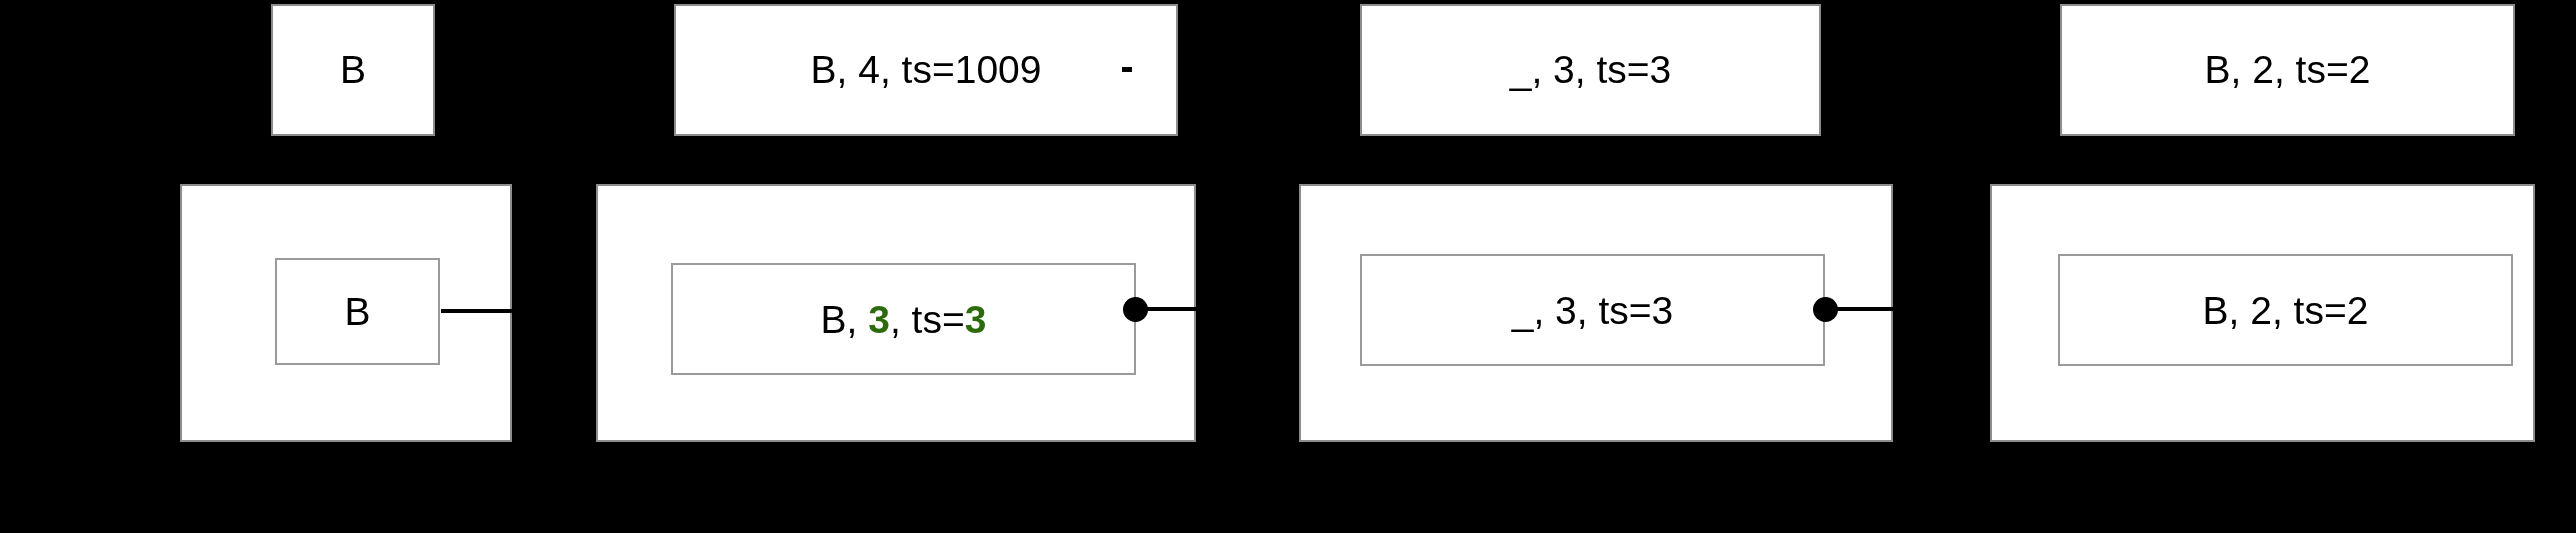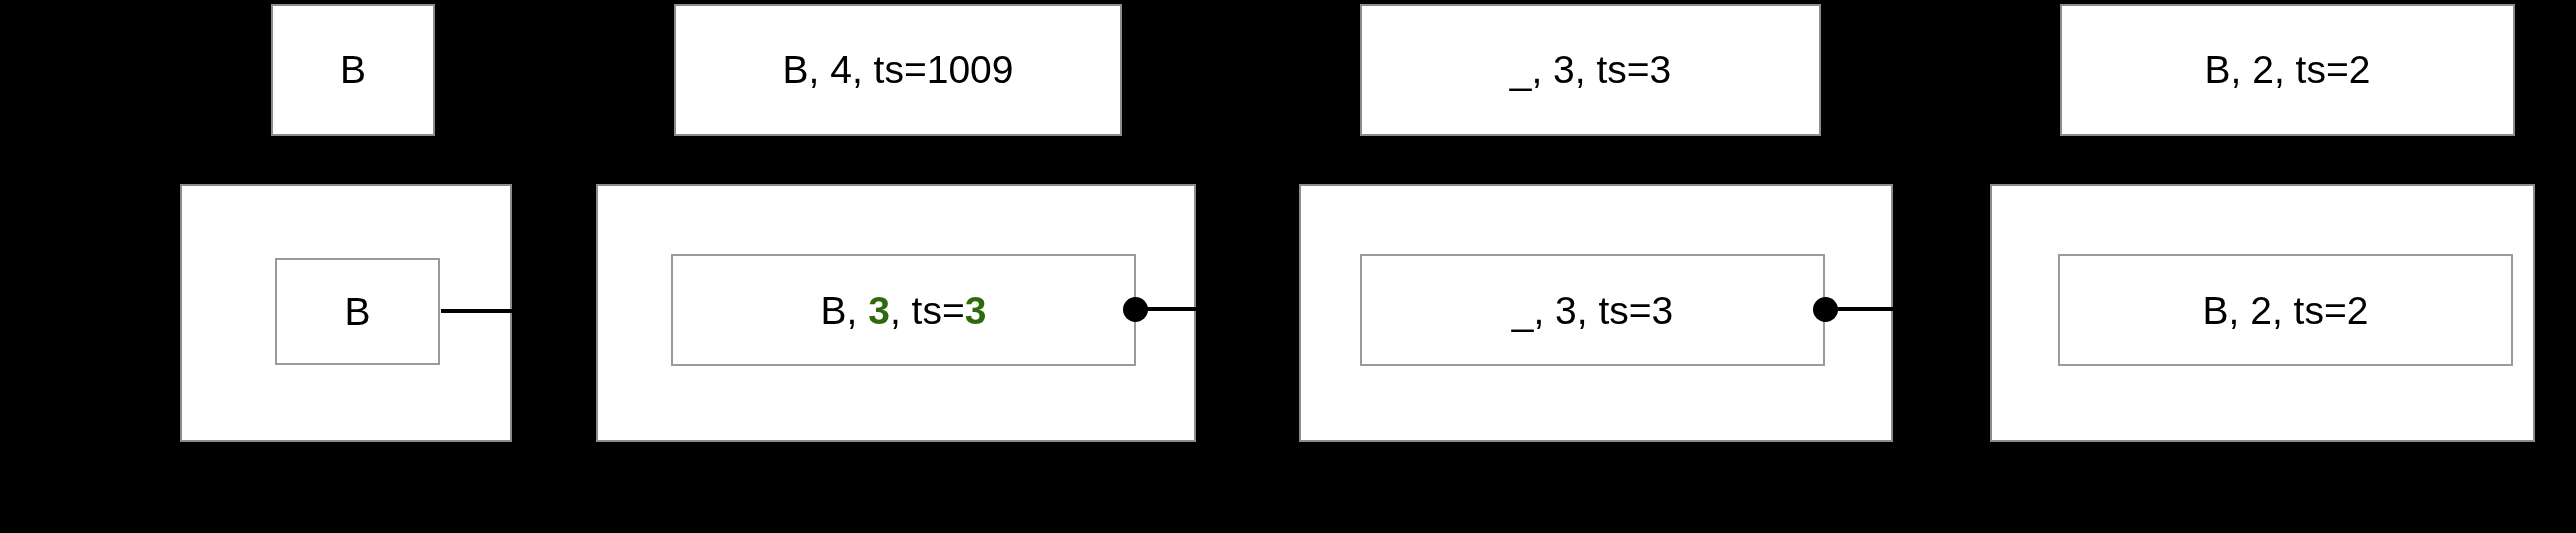--- a/index.html
+++ b/index.html
@@ -77,21 +77,21 @@
 
 <div id="stage">
 
   <div class="ghost-row">
 
     <div class="box" style="left:271px; top:3.9px; width:164px; height:132px;">
       <span class="label">B</span>
     </div>
     <div class="stub" style="left:436px; top:67px;"></div>
 
-    <div class="box" style="left:674px; top:3.9px; width:448px; height:132px;">
+    <div class="box" style="left:674px; top:3.9px; width:504px; height:132px;">
       <span class="label">B, 4, ts=1009</span>
     </div>
     <div class="stub" style="left:1122px; top:67px;"></div>
 
     <div class="box" style="left:1360px; top:3.9px; width:461px; height:132px;">
       <span class="label">_, 3, ts=3</span>
     </div>
     <div class="stub" style="left:1821px; top:67px;"></div>
 
     <div class="box" style="left:2060px; top:3.9px; width:455px; height:132px;">
@@ -103,21 +103,21 @@
 
     <div class="box outer" style="left:180px; top:184px; width:332px; height:258px;"></div>
     <div class="box inner" style="left:275px; top:258px; width:165px; height:107px;">
       <span class="label"><span>B</span></span>
     </div>
 
     <div class="edge" style="left:441px; top:309px; width:173px;"></div>
     <div class="arrowhead" style="left:611px; top:296px;"></div>
 
     <div class="box outer" style="left:596px; top:184px; width:600px; height:258px;"></div>
-    <div class="box inner" style="left:671px; top:254px; width:465px; height:112px;">
+    <div class="box inner" style="left:671px; top:263px; width:465px; height:112px;">
       <span class="label"><span><span>B, </span><span class="hl">3</span><span>, ts=</span><span class="hl">3</span></span></span>
     </div>
     <div class="dot" style="left:1123px; top:297px;"></div>
     <div class="edge" style="left:1136px; top:307px; width:181px;"></div>
     <div class="arrowhead" style="left:1313px; top:294px;"></div>
 
     <div class="box outer" style="left:1299px; top:184px; width:594px; height:258px;"></div>
     <div class="box inner" style="left:1360px; top:254px; width:465px; height:112px;">
       <span class="label"><span>_, 3, ts=3</span></span>
     </div>

